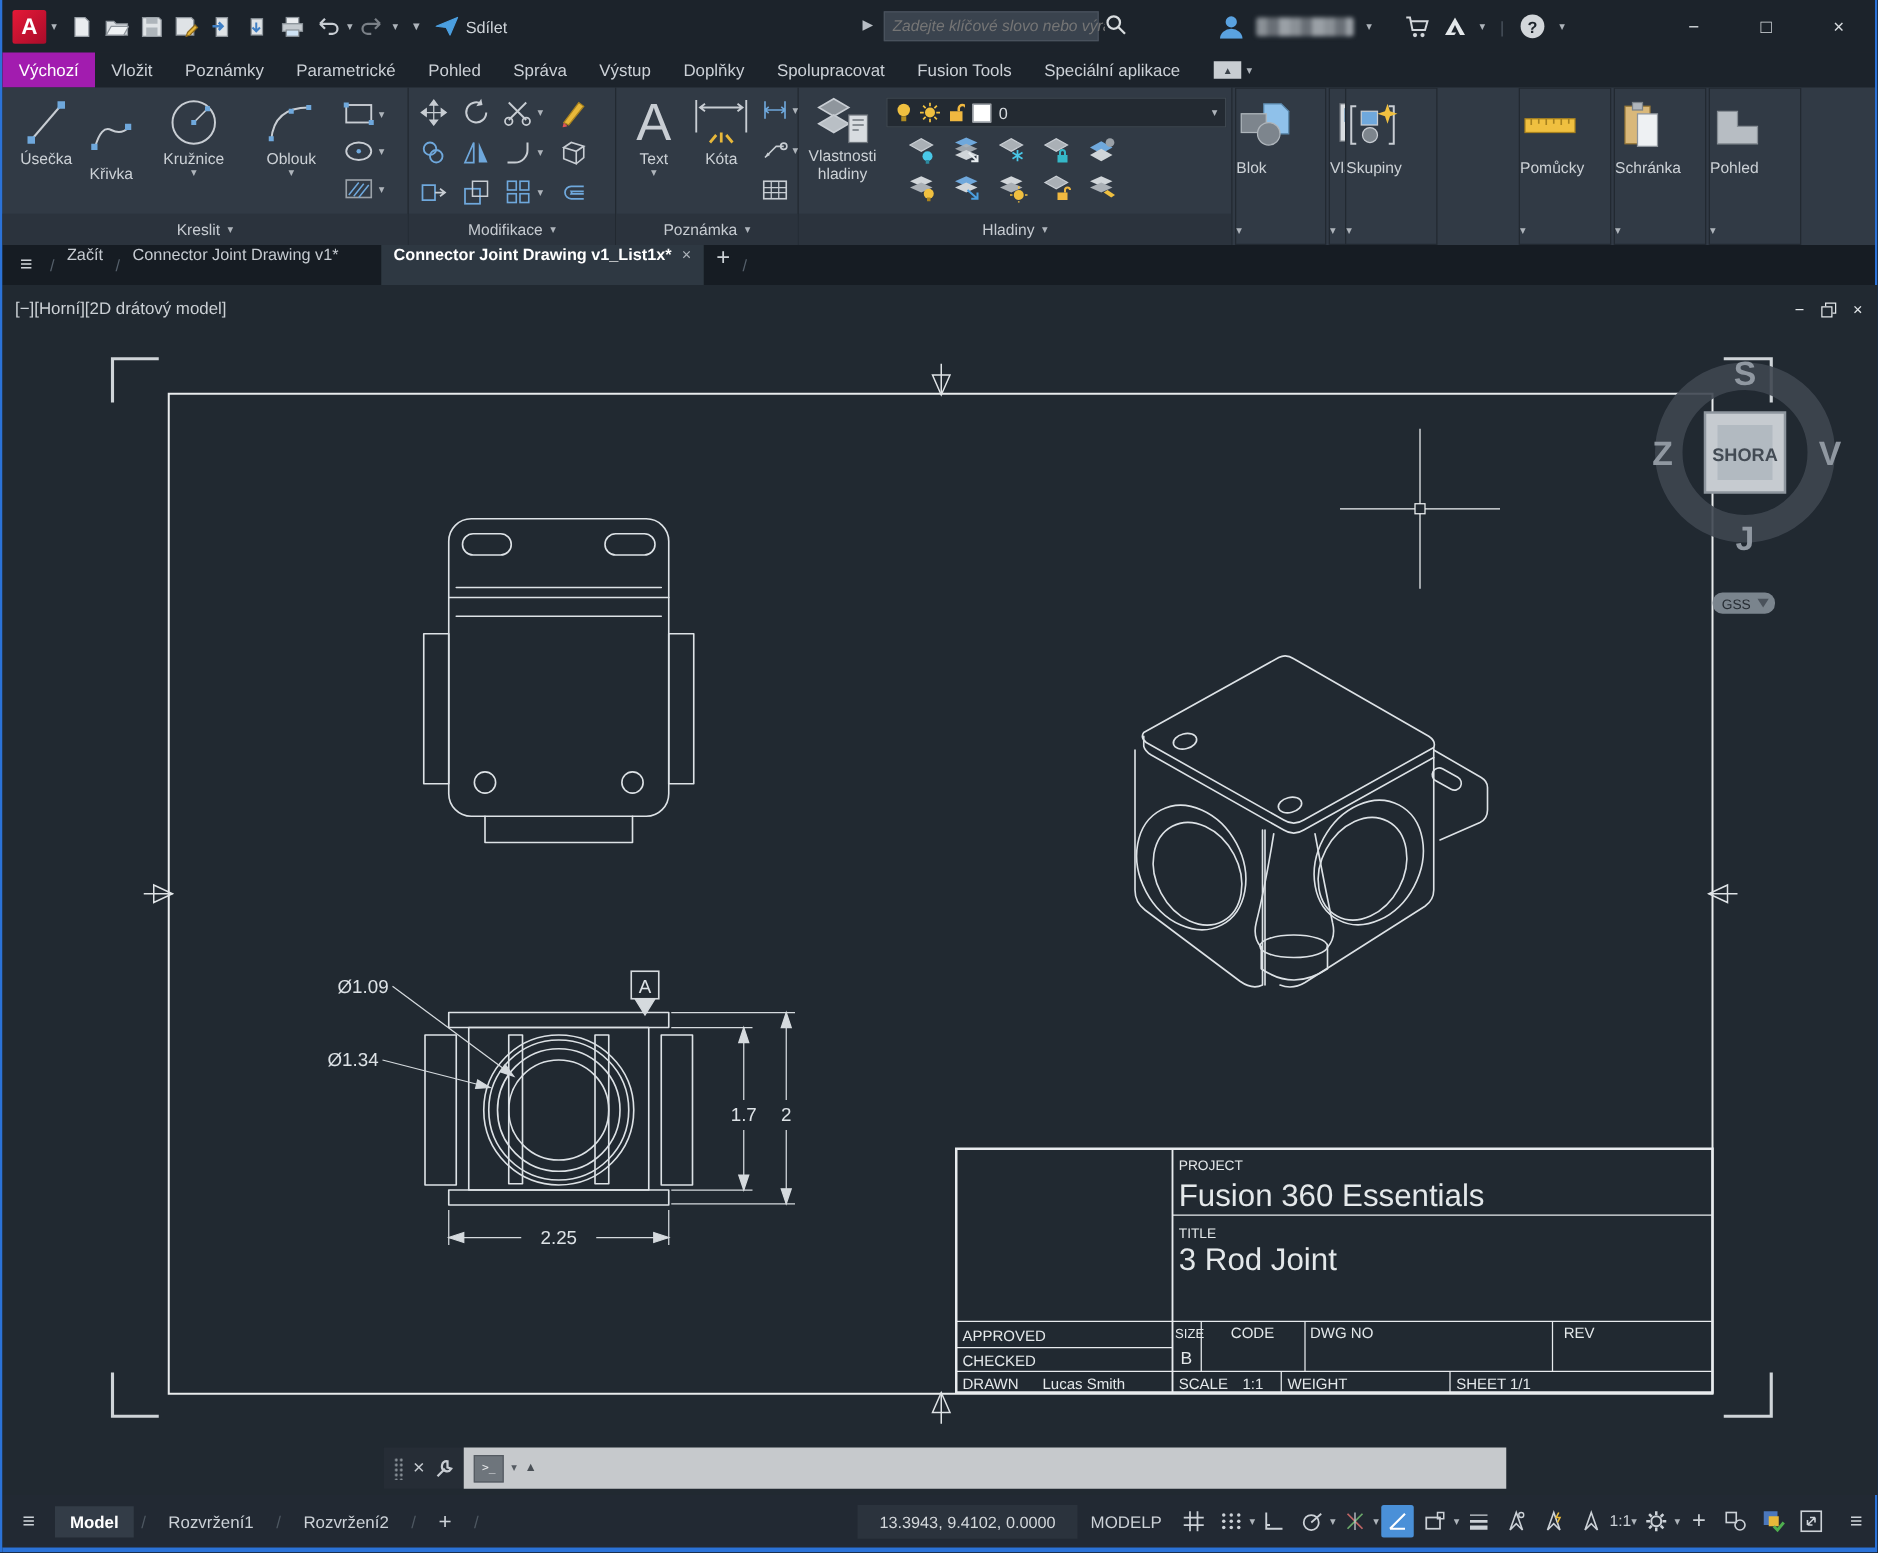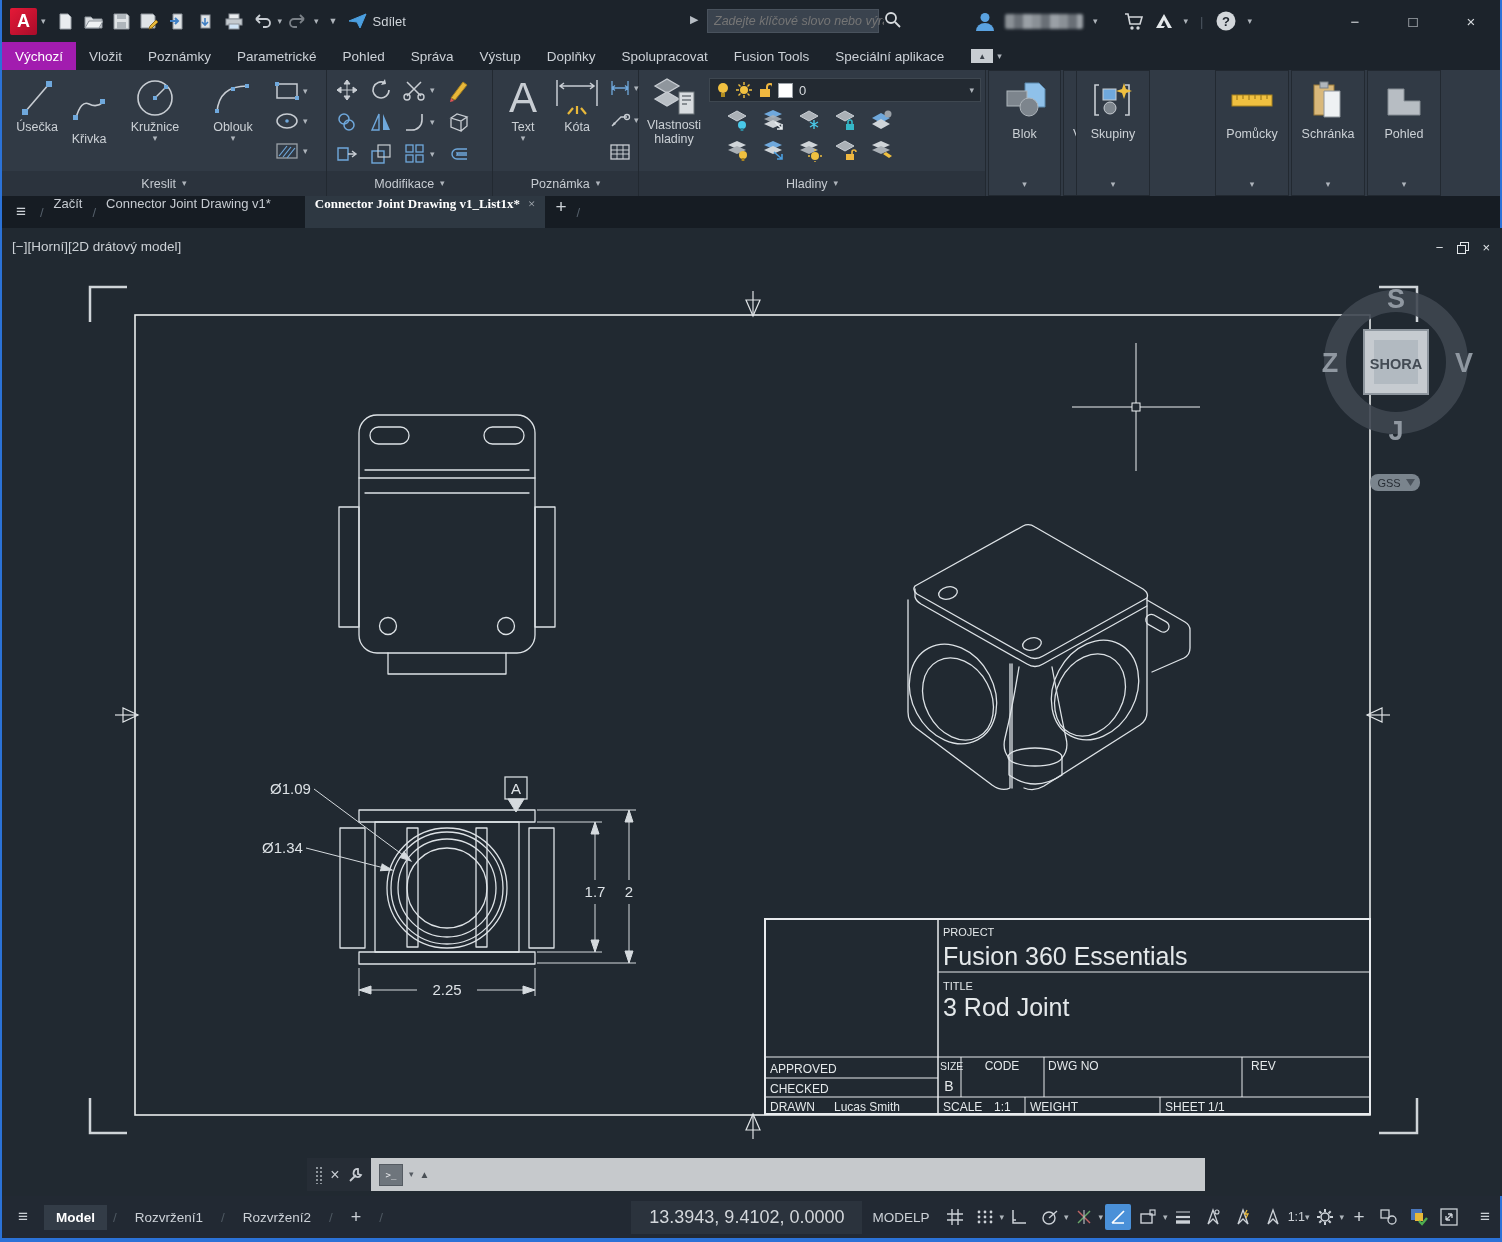--- a/index.html
+++ b/index.html
@@ -26,29 +26,29 @@
   .rtab{display:flex;align-items:center;padding:0 13px;}
   .rtab.active{background:#a21caf;color:#fff;}
   .panelmin{display:flex;align-items:center;gap:4px;margin-left:14px;}
   .panelmin .box{width:22px;height:14px;background:#c8cdd2;display:flex;align-items:center;justify-content:center;color:#3b424a;font-size:8px;}
   
   .ribbon{position:absolute;left:0;top:70px;width:100%;height:126px;background:#313a45;}
   .rpanel{position:absolute;top:0;height:126px;border-right:1px solid #222931;box-sizing:border-box;}
   .pfoot{position:absolute;left:0;bottom:0;width:100%;height:25px;background:#2b333d;display:flex;align-items:center;justify-content:center;gap:6px;color:#c6cbd1;font-size:12.5px;}
   .bigbtn{position:absolute;display:flex;flex-direction:column;align-items:center;color:#ccd1d6;font-size:12.5px;}
   .smallrow{position:absolute;display:flex;align-items:center;gap:3px;}
-  .cpanel{position:absolute;top:0;height:126px;background:#313a45;border:1px solid #222931;box-sizing:border-box;display:flex;flex-direction:column;align-items:center;}
+  .cpanel{position:absolute;top:0;height:126px;background:#313a45;border:1px solid #222931;box-sizing:border-box;display:flex;flex-direction:column;}
   .cpanel .cl{color:#ccd1d6;font-size:12.5px;margin-top:4px;}
   .cpanel .cv{margin-top:auto;margin-bottom:6px;}
   .layercombo{position:absolute;left:70px;top:8px;width:272px;height:24px;background:#232a32;border:1px solid #3e4750;display:flex;align-items:center;gap:6px;padding:0 6px;box-sizing:border-box;color:#d6dade;font-size:13px;}
   .swatch{width:13px;height:13px;background:#fff;border:1px solid #9aa0a7;}
   
   .ftabs{position:absolute;left:0;top:196px;width:100%;height:32px;background:#161c23;display:flex;align-items:stretch;color:#c6cbd1;font-size:13px;}
   .ftab{display:flex;align-items:flex-start;padding:0 10px;gap:8px;}
-  .ftab.active{background:#2e3842;color:#fff;font-weight:bold;font-family:Liberation Serif, serif;}
+  .ftab.active{background:#2e3842;color:#fff;font-weight:bold;}
   .fsep{display:flex;align-items:center;color:#55606b;}
   .fham{display:flex;align-items:center;padding:0 14px;font-size:17px;color:#cdd2d7;}
   
   .canvas{position:absolute;left:0;top:228px;width:1502px;height:968px;background:#212931;}
   .vplabel{position:absolute;left:10px;top:11px;color:#ccd1d6;font-size:13.5px;}
   .vpbtns{position:absolute;right:14px;top:12px;display:flex;gap:14px;color:#e3e7ea;font-size:13px;align-items:center;}
   .restoreglyph{position:relative;width:11px;height:11px;}
   .restoreglyph:before{content:"";position:absolute;left:3px;top:0;width:7px;height:7px;border:1.4px solid #e3e7ea;}
   .restoreglyph:after{content:"";position:absolute;left:0;top:3px;width:7px;height:7px;border:1.4px solid #e3e7ea;background:#212931;}
   
@@ -57,21 +57,21 @@
   .grip{width:8px;height:18px;background-image:radial-gradient(#8d949b 1px,transparent 1.2px);background-size:4px 4px;}
   .cmdfield{flex:1;background:#c6c9cc;display:flex;align-items:center;gap:6px;padding:0 8px;color:#33383e;}
   .cmdprompt{font-family:"DejaVu Sans Mono",monospace;font-style:italic;font-size:14.5px;color:#3a4046;flex:1;}
   .termic{width:22px;height:20px;background:#6e757c;border:1px solid #555b62;color:#e8eaec;font-size:9px;display:flex;align-items:center;justify-content:center;font-family:"DejaVu Sans Mono",monospace;}
   
   .statusbar{position:absolute;left:0;top:1196px;width:100%;height:42px;background:#222933;display:flex;align-items:center;color:#ccd1d7;font-size:13.5px;}
   .sham{padding:0 16px;font-size:17px;}
   .ltab{padding:5px 12px;display:flex;align-items:center;}
   .ltab.active{background:#333c47;color:#fff;font-weight:bold;}
   .ssep{color:#4d5761;padding:0 6px;}
-  .coords{margin-left:auto;background:#2b333d;padding:6px 18px;font-size:18px;color:#d3d7db;}
+  .coords{margin-left:auto;background:#2b333d;padding:6px 18px;font-size:13px;color:#d3d7db;}
   .sicon{width:26px;height:26px;display:flex;align-items:center;justify-content:center;margin:0 2px;}
   .sicon.hl{background:#4a90d8;border-radius:2px;}
   .accent{position:absolute;left:0;top:1238px;width:100%;height:4px;background:#2b72d7;}
   svg text{font-family:"Liberation Sans",sans-serif;}
   .gline{stroke:#dde2e6;stroke-width:1.3;fill:none;stroke-linejoin:round;stroke-linecap:round;}
   .dim{stroke:#d5dade;stroke-width:1;fill:none;}
   .dimt{fill:#dde2e6;font-size:15px;}
   .tbl{stroke:#e8ebee;fill:none;}
   .tbt{fill:#e4e8ea;}
 </style>

